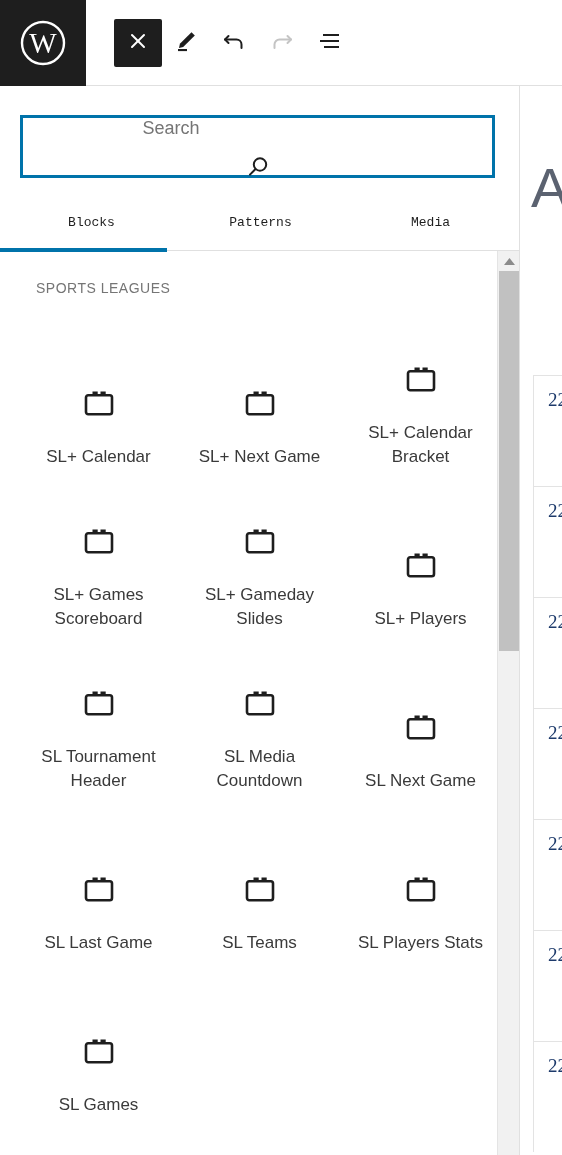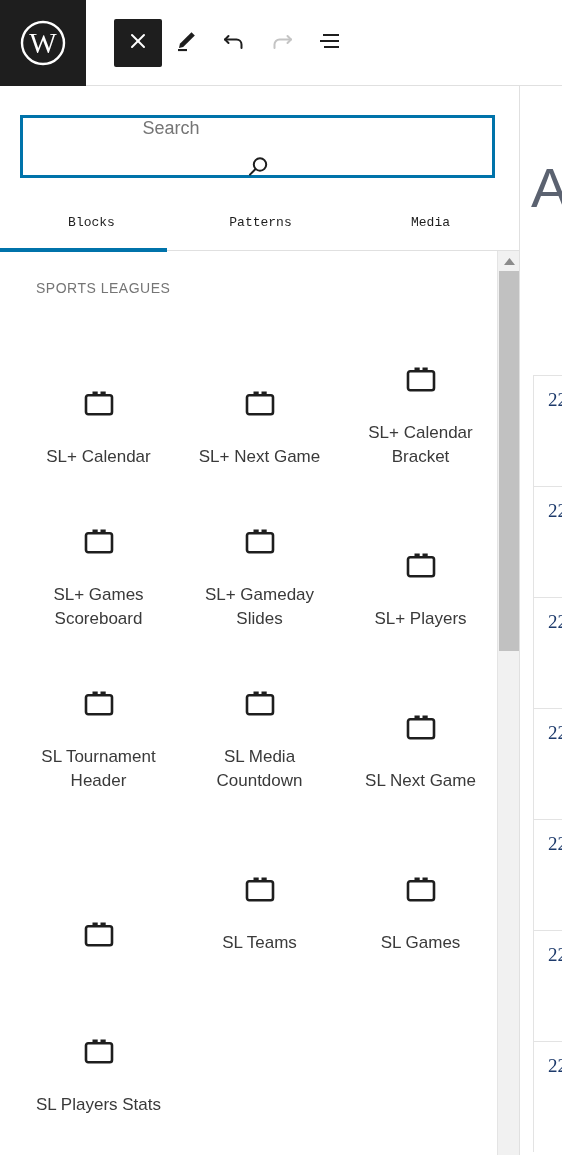--- a/index.html
+++ b/index.html
@@ -485,50 +485,51 @@
             <span class="block-item-label">SL Next Game</span>
           </button>
           <button class="block-item">
             <span class="block-item-icon">
               <svg width="34" height="28" viewBox="0 0 34 28" fill="none">
                 <rect x="10.5" y="1.5" width="5.2" height="4" fill="#1e1e1e"></rect>
                 <rect x="18.5" y="1.5" width="5.2" height="4" fill="#1e1e1e"></rect>
                 <rect x="4" y="5.2" width="26" height="19" rx="2.2" fill="none" stroke="#1e1e1e" stroke-width="2.6"></rect>
               </svg>
             </span>
+            <span class="block-item-label">SL Last Game</span>
           </button>
           <button class="block-item">
             <span class="block-item-icon">
               <svg width="34" height="28" viewBox="0 0 34 28" fill="none">
                 <rect x="10.5" y="1.5" width="5.2" height="4" fill="#1e1e1e"></rect>
                 <rect x="18.5" y="1.5" width="5.2" height="4" fill="#1e1e1e"></rect>
                 <rect x="4" y="5.2" width="26" height="19" rx="2.2" fill="none" stroke="#1e1e1e" stroke-width="2.6"></rect>
               </svg>
             </span>
             <span class="block-item-label">SL Teams</span>
           </button>
           <button class="block-item">
             <span class="block-item-icon">
               <svg width="34" height="28" viewBox="0 0 34 28" fill="none">
                 <rect x="10.5" y="1.5" width="5.2" height="4" fill="#1e1e1e"></rect>
                 <rect x="18.5" y="1.5" width="5.2" height="4" fill="#1e1e1e"></rect>
                 <rect x="4" y="5.2" width="26" height="19" rx="2.2" fill="none" stroke="#1e1e1e" stroke-width="2.6"></rect>
               </svg>
             </span>
+            <span class="block-item-label">SL Players Stats</span>
+          </button>
+          <button class="block-item">
+            <span class="block-item-icon">
+              <svg width="34" height="28" viewBox="0 0 34 28" fill="none">
+                <rect x="10.5" y="1.5" width="5.2" height="4" fill="#1e1e1e"></rect>
+                <rect x="18.5" y="1.5" width="5.2" height="4" fill="#1e1e1e"></rect>
+                <rect x="4" y="5.2" width="26" height="19" rx="2.2" fill="none" stroke="#1e1e1e" stroke-width="2.6"></rect>
+              </svg>
+            </span>
             <span class="block-item-label">SL Games</span>
-          </button>
-          <button class="block-item">
-            <span class="block-item-icon">
-              <svg width="34" height="28" viewBox="0 0 34 28" fill="none">
-                <rect x="10.5" y="1.5" width="5.2" height="4" fill="#1e1e1e"></rect>
-                <rect x="18.5" y="1.5" width="5.2" height="4" fill="#1e1e1e"></rect>
-                <rect x="4" y="5.2" width="26" height="19" rx="2.2" fill="none" stroke="#1e1e1e" stroke-width="2.6"></rect>
-              </svg>
-            </span>
-            <span class="block-item-label">SL Players Stats</span>
           </button>
         </div>
 
       <div class="scrollbar">
         <div class="scroll-arrow-up">
           <span>
             <svg width="13" height="9" viewBox="0 0 13 9" aria-hidden="true">
               <polygon points="6.5,1 12,8 1,8" fill="#8b8b8b"></polygon>
             </svg>
           </span>

